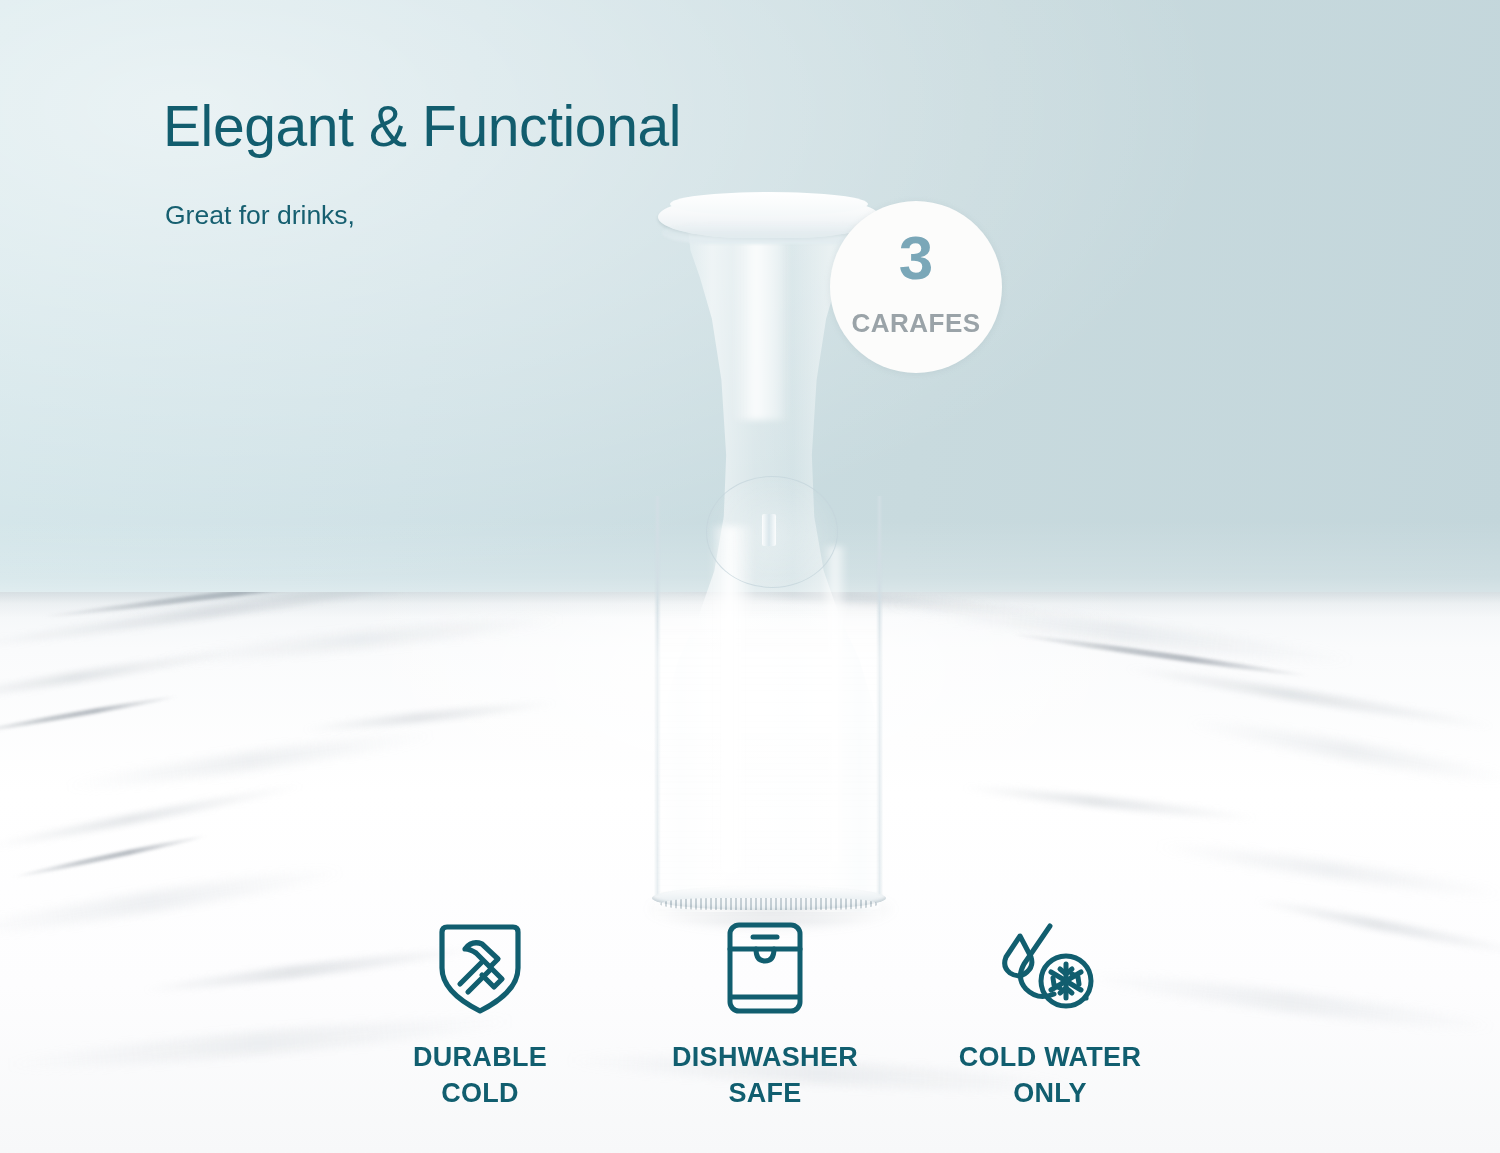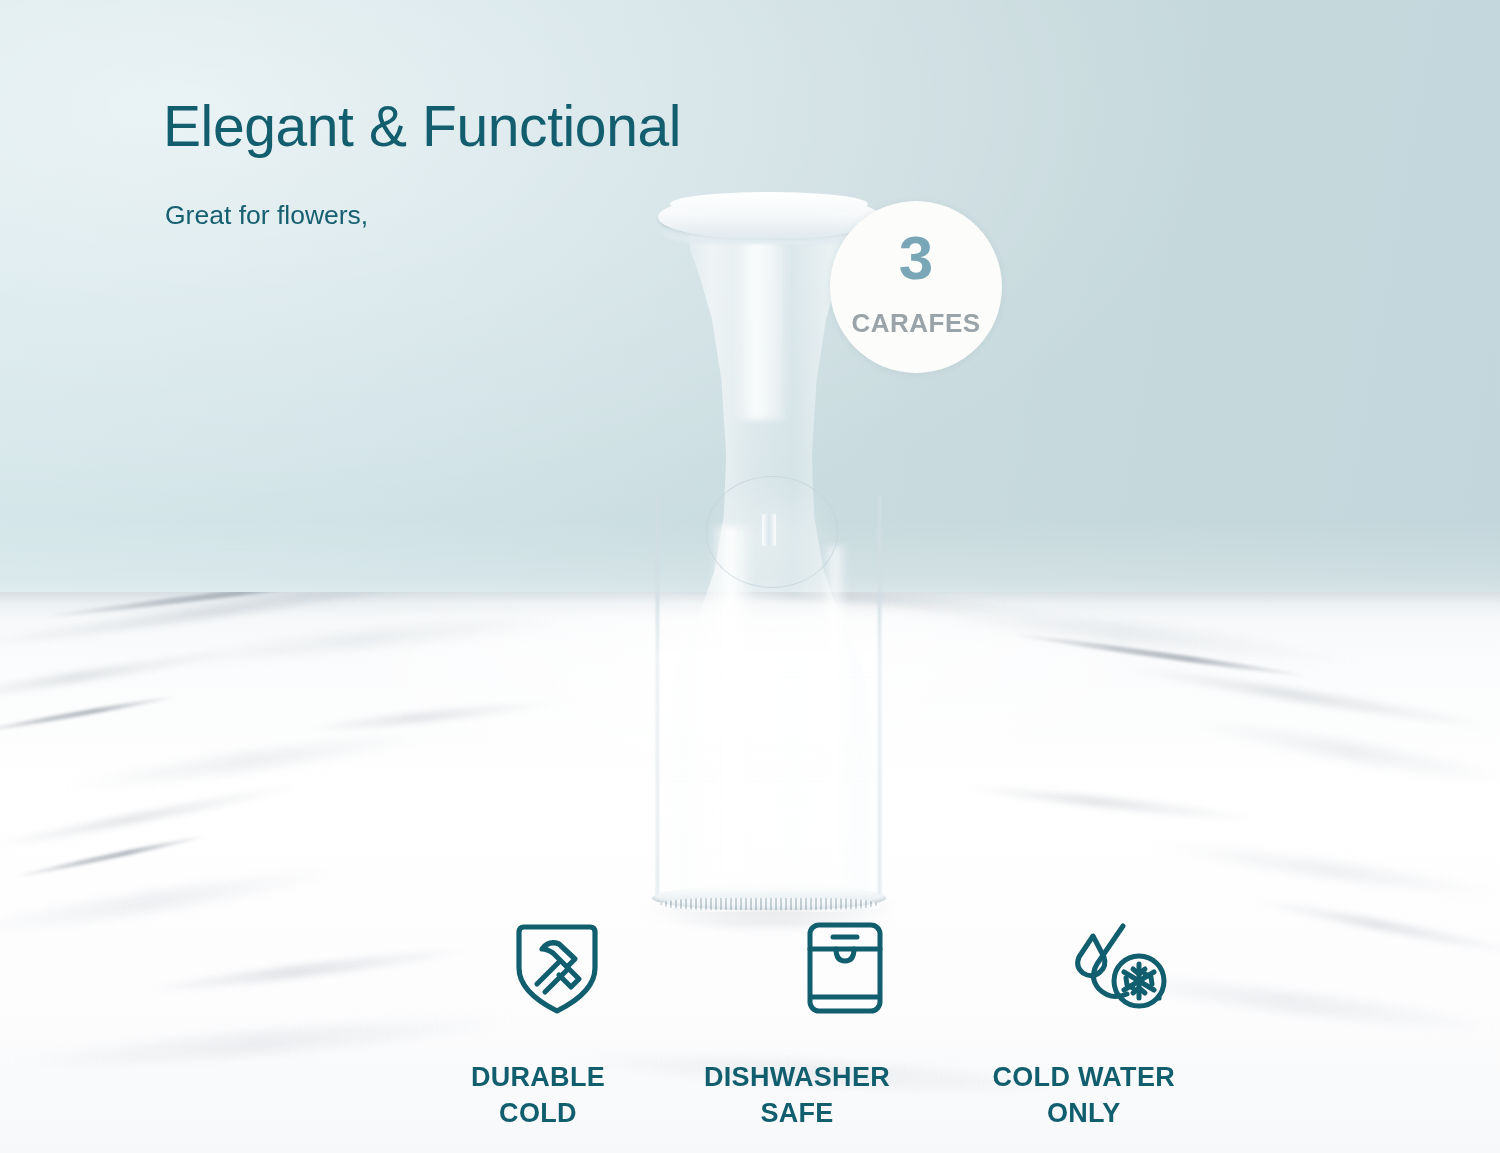--- a/index.html
+++ b/index.html
@@ -275,22 +275,21 @@
     left: 355px;
     top: 918px;
     width: 820px;
     display: flex;
     justify-content: space-between;
   }
   .feature {
     width: 250px;
     display: flex;
     flex-direction: column;
-    align-items: flex-end;
-    gap: 20px;
+    align-items: center;
   }
   .feature-icon {
     height: 100px;
     display: flex;
     align-items: center;
     justify-content: center;
   }
   .feature-label {
     margin-top: 22px;
     font-size: 27px;
@@ -334,21 +333,21 @@
     <div class="vein faint" style="left:1150px; top:270px; width:360px; height:16px; transform:rotate(8deg);"></div>
     <div class="vein soft" style="left:1250px; top:330px; width:280px; height:10px; transform:rotate(11deg);"></div>
     <div class="vein faint" style="left:1080px; top:400px; width:420px; height:20px; transform:rotate(7deg);"></div>
     <div class="vein faint" style="left:560px; top:470px; width:520px; height:22px; transform:rotate(3deg);"></div>
     <div class="vein soft" style="left:300px; top:120px; width:260px; height:9px; transform:rotate(-6deg);"></div>
   </div>
   <div class="horizon-shadow"></div>
 
   <div class="headline">Elegant &amp; Functional</div>
   <div class="subline">
-    <span>Great for flowers,</span>
+    <span>Great for drinks,</span>
   </div>
 
   <div class="carafe-shadow"></div>
   <div class="carafe">
     <div class="body-glass"></div>
     <div class="glass-edge-l" style="left:18px; top:300px; height:400px;"></div>
     <div class="glass-edge-r" style="left:240px; top:300px; height:400px;"></div>
     <div class="fill-line"></div>
     <div class="neck-hi"></div>
     <div class="body-hi"></div>

